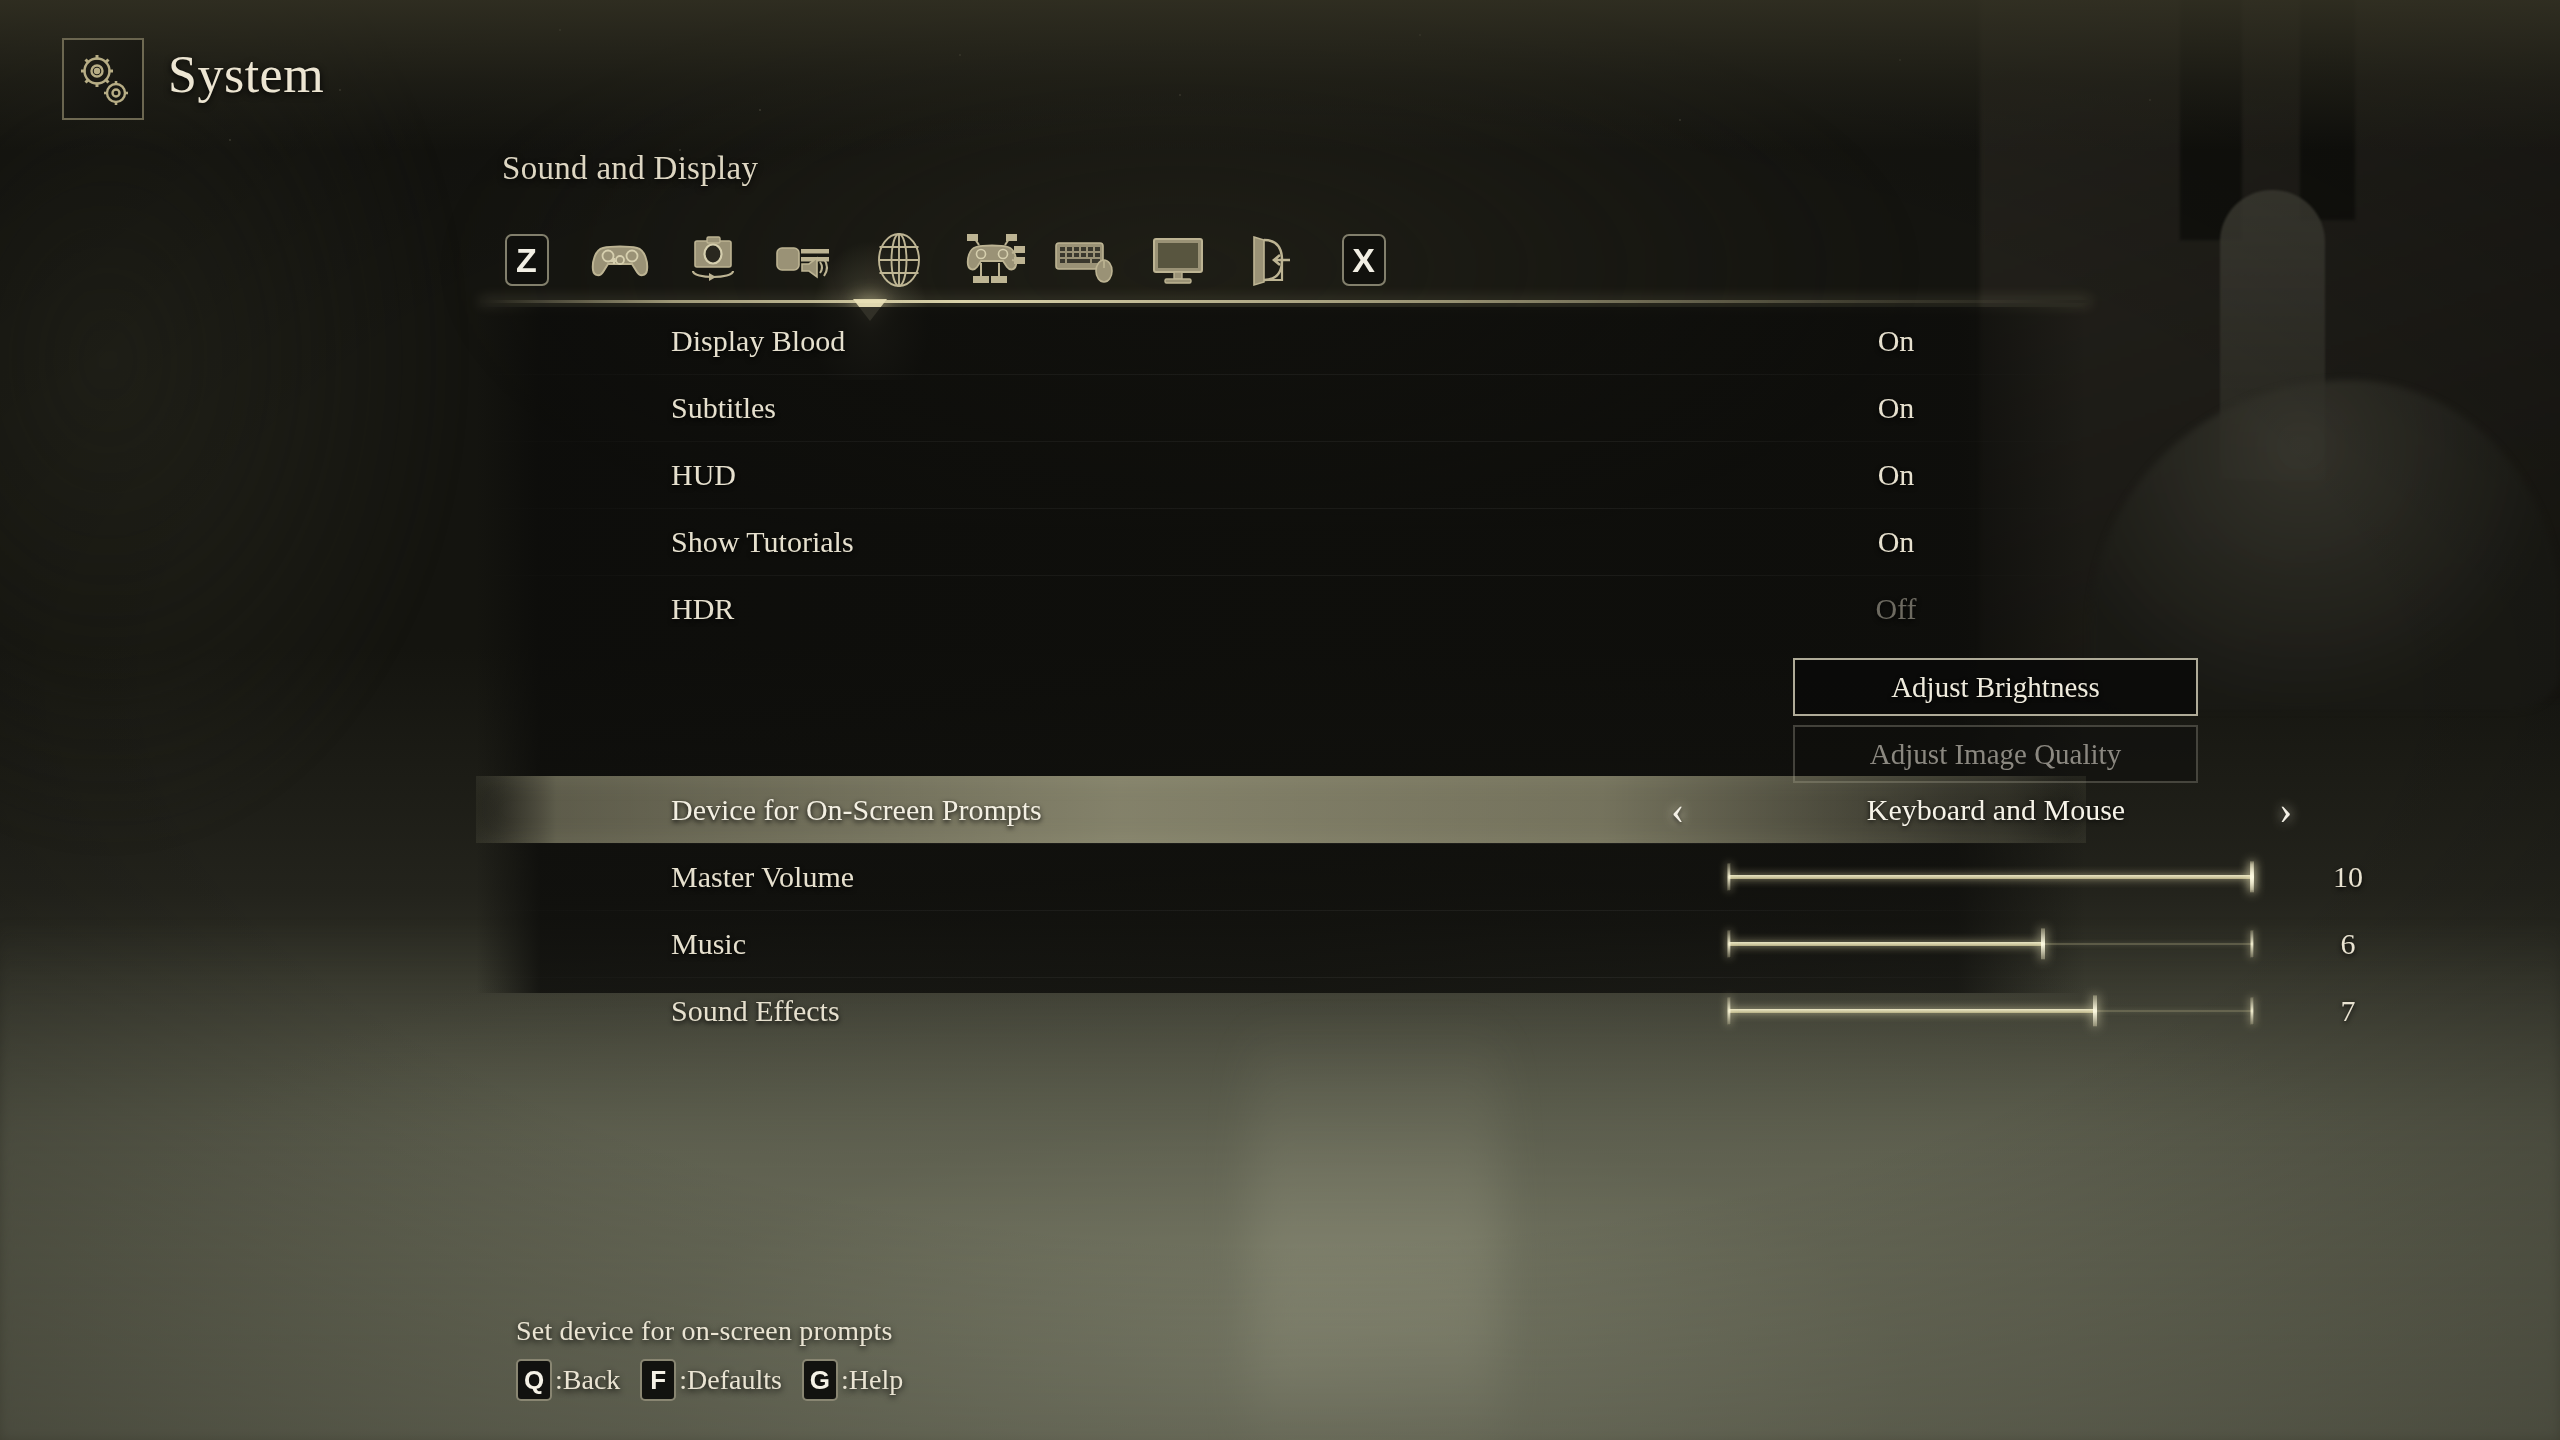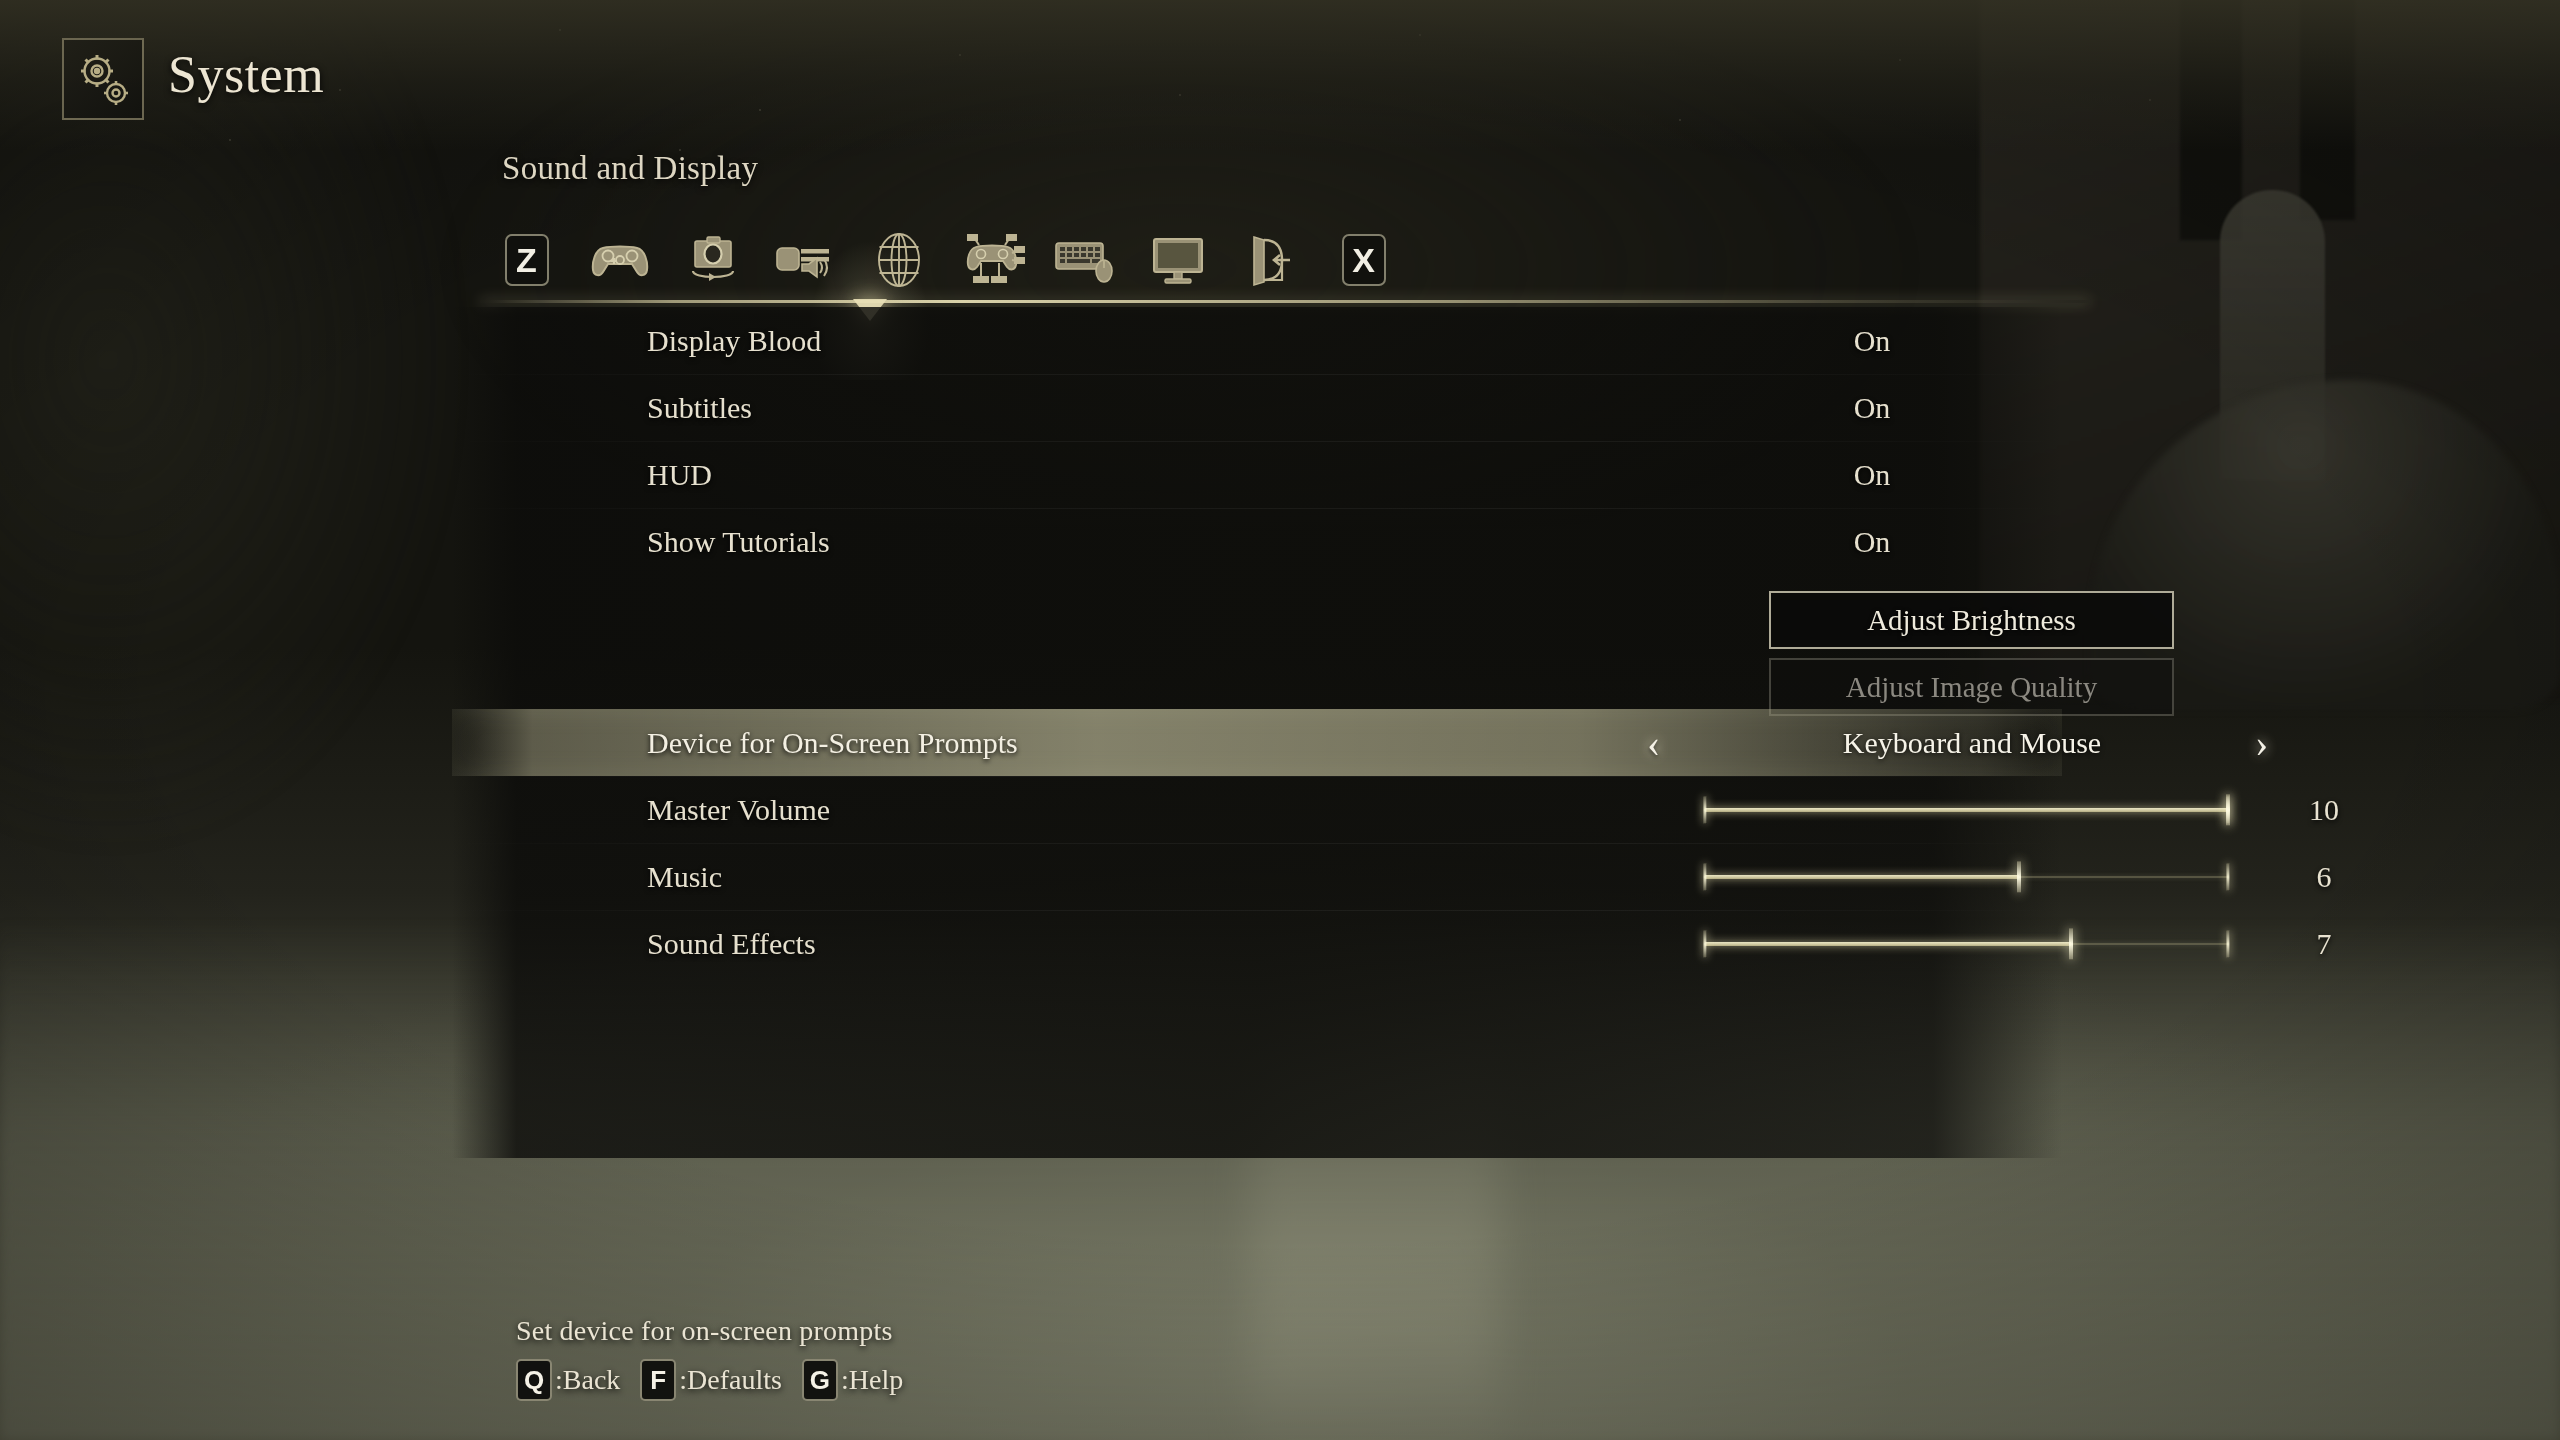--- a/index.html
+++ b/index.html
@@ -147,21 +147,21 @@
     filter:drop-shadow(0 0 10px rgba(225,215,168,0.8));
   }
   .tab-marker-glow {
     position:absolute; top:240px; width:120px; height:140px;
     background:radial-gradient(ellipse at 50% 60%, rgba(235,226,180,0.22), rgba(235,226,180,0) 70%);
     pointer-events:none;
   }
 
   
   #panel {
-    position:absolute; left:452px; top:307px; width:1610px; height:851px;
+    position:absolute; left:476px; top:307px; width:1610px; height:686px;
     background:linear-gradient(to right,
       rgba(12,12,10,0.0) 0%,
       rgba(12,12,10,0.80) 4%,
       rgba(14,14,11,0.86) 50%,
       rgba(12,12,10,0.72) 92%,
       rgba(12,12,10,0.0) 100%);
   }
   .row {
     position:relative; height:67px;
     display:flex; align-items:center;
@@ -500,20 +500,24 @@
   <div class="row">
     <span class="row-label">HUD</span>
     <span class="row-value">On</span>
   </div>
 
   <div class="row">
     <span class="row-label">Show Tutorials</span>
     <span class="row-value">On</span>
   </div>
 
+  <div class="row">
+    <span class="row-label">HDR</span>
+    <span class="row-value dim">Off</span>
+  </div>
 
   <div class="btn-row">
     <div class="btn enabled">Adjust Brightness</div>
   </div>
 
   <div class="btn-row">
     <div class="btn disabled">Adjust Image Quality</div>
   </div>
 
   <div class="row selected">

